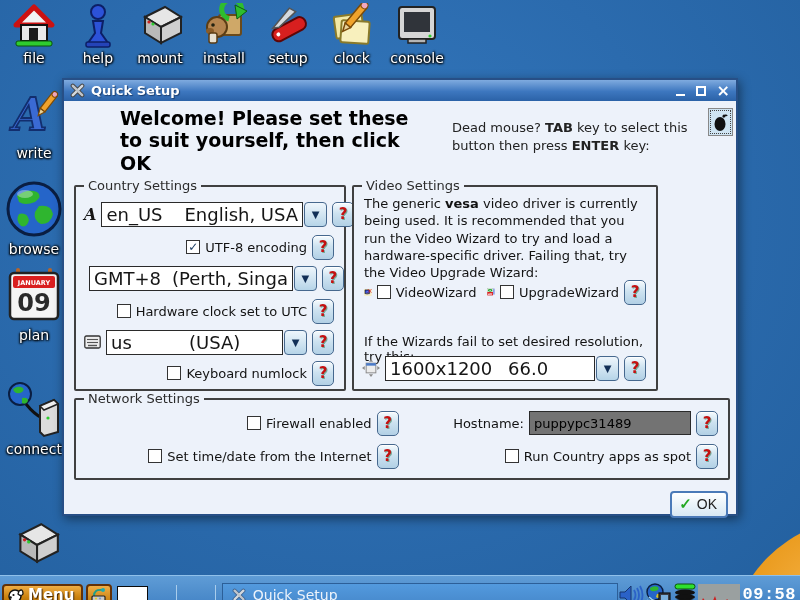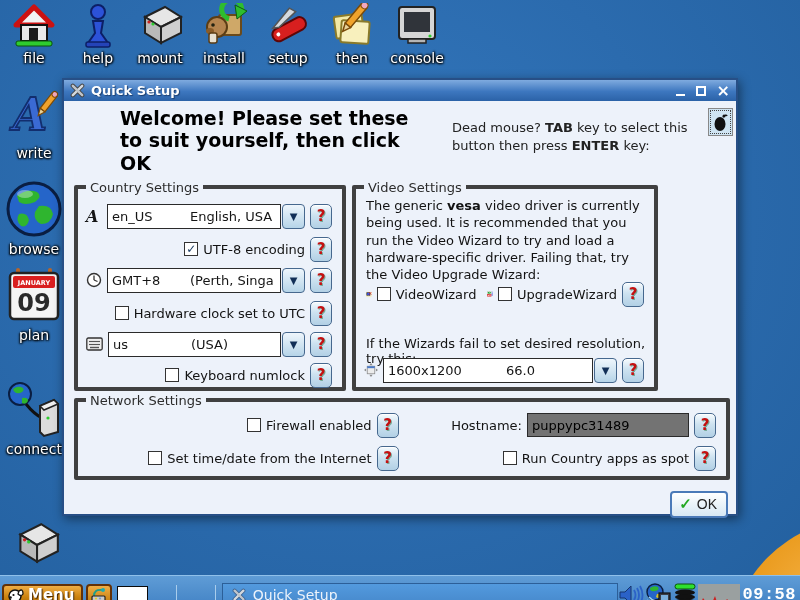--- a/index.html
+++ b/index.html
@@ -22,30 +22,30 @@
   .wb-min { width:9px; height:2px; background:#fff; margin-top:8px; }
   .wb-max { width:10px; height:10px; border:2px solid #fff; }
   .winbody { position:absolute; top:21px; left:0; right:0; bottom:0; background:#edf2fa; font-size:13px; color:#151515; }
 
   .welcome { position:absolute; left:56px; top:6px; width:330px; font-size:19px; font-weight:bold;
     line-height:1.18; white-space:pre-line; color:#000; }
   .deadmouse { position:absolute; left:388px; top:18px; width:240px; font-size:13px; line-height:1.35; color:#222; }
   .mousebtn { position:absolute; left:644px; top:7px; width:25px; height:28px; background:#cfe4f2;
     border:1px solid #888; outline:1px dotted #444; outline-offset:-3px; display:flex; align-items:center; justify-content:center; }
 
-  .group { position:absolute; border:4px solid #404040; border-radius:2px; }
+  .group { position:absolute; border:2px solid #404040; border-radius:2px; }
   .legend { position:absolute; top:-9px; left:8px; background:#edf2fa; padding:0 4px; font-size:13px; color:#2c2c2c; }
 
   .row { position:absolute; left:8px; right:10px; height:26px; display:flex; align-items:center; gap:5px; }
   .helpbtn { width:22px; height:25px; flex:0 0 22px; border:1px solid #46688e; border-radius:5px;
     background:linear-gradient(#f6fbfe,#cde2f0 45%,#b2d0e5); color:#c41111; font-weight:bold; font-size:15px;
     display:flex; align-items:center; justify-content:center; box-shadow:inset 0 1px 0 #fff; font-family:"DejaVu Sans",sans-serif; text-shadow:1px 1px 0 #7a9; cursor:pointer; }
   .combo { display:flex; align-items:stretch; height:25px; flex:1; }
   .combo-field { background:#fff; border:1px solid #2a2a2a; display:flex; align-items:center; padding:0 4px;
-    font-size:13px; flex:1; overflow:hidden; white-space:nowrap; }
+    font-size:18px; flex:1; overflow:hidden; white-space:nowrap; }
   .cval { flex:0 0 78px; }
   .combo-btn { width:23px; border:1px solid #46688e; border-radius:4px; margin-left:1px;
     background:linear-gradient(#eef6fc,#b6d4e8); display:flex; align-items:center; justify-content:center;
     color:#122f57; font-size:10px; cursor:pointer; }
   .checkbox { width:14px; height:14px; flex:0 0 14px; background:#fff; border:1px solid #333;
     display:inline-flex; align-items:center; justify-content:center; font-size:12px; font-weight:bold; color:#14365e; cursor:pointer; }
   .rlabel { font-size:13px; color:#131313; }
   .push { margin-left:auto; }
 
   .vpara { position:absolute; left:10px; top:8px; right:8px; font-size:13px; line-height:1.33; color:#131313; }
@@ -139,21 +139,21 @@
   <div class="dicon" style="left:320px;top:3px">
     <svg width="46" height="46" viewBox="0 0 46 46">
       <rect x="6" y="12" width="28" height="22" rx="2" fill="#f3e9a6" stroke="#8a7a2a" stroke-width="2" transform="rotate(-8 20 23)"></rect>
       <rect x="12" y="18" width="28" height="22" rx="2" fill="#f8f0bd" stroke="#8a7a2a" stroke-width="2" transform="rotate(4 26 29)"></rect>
       <g transform="rotate(40 30 16)">
         <rect x="22" y="2" width="7" height="26" fill="#f0a32c" stroke="#7a4a08" stroke-width="1.5"></rect>
         <circle cx="25.5" cy="2" r="3.4" fill="#f2a8c0" stroke="#7a4a08" stroke-width="1"></circle>
         <polygon points="22,28 29,28 25.5,36" fill="#e8d29a" stroke="#7a4a08" stroke-width="1.5"></polygon>
       </g>
     </svg>
-    <span class="dlabel">then</span>
+    <span class="dlabel">clock</span>
   </div>
 
   <div class="dicon" style="left:384px;top:3px;width:66px">
     <svg width="46" height="46" viewBox="0 0 46 46">
       <rect x="5" y="4" width="36" height="32" rx="3" fill="#d6d6d6" stroke="#222" stroke-width="2"></rect>
       <rect x="10" y="9" width="26" height="20" fill="#30343a"></rect>
       <rect x="14" y="36" width="18" height="4" fill="#b5b5b5" stroke="#222" stroke-width="1.5"></rect>
       <circle cx="36" cy="33" r="1.6" fill="#2ecc2e"></circle>
     </svg>
     <span class="dlabel">console</span>

